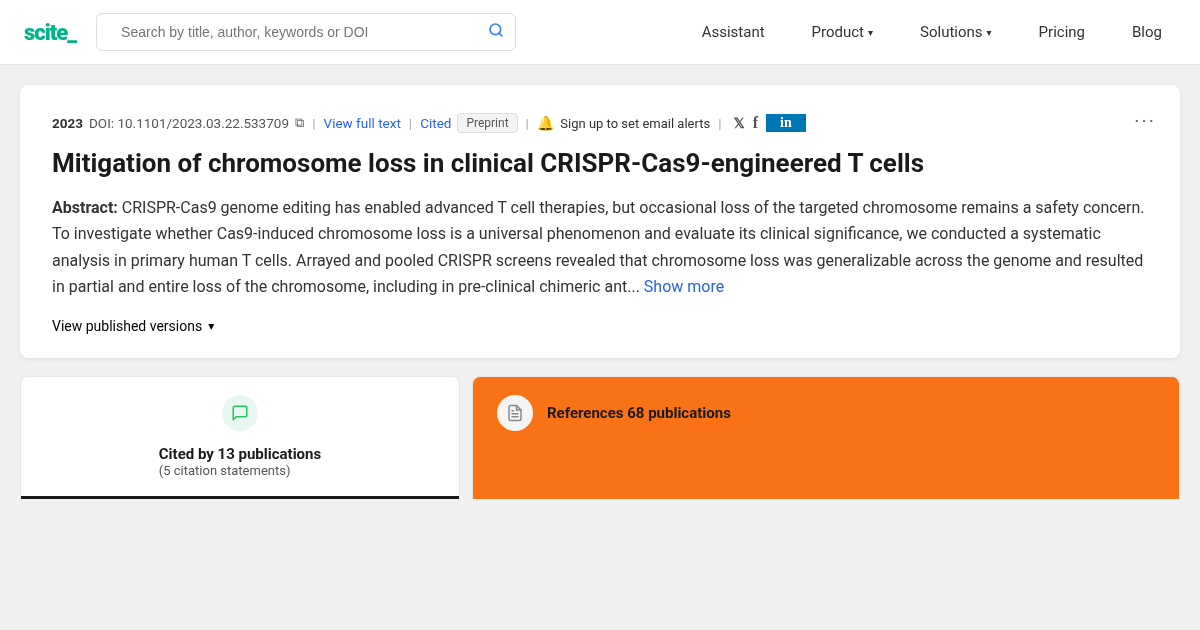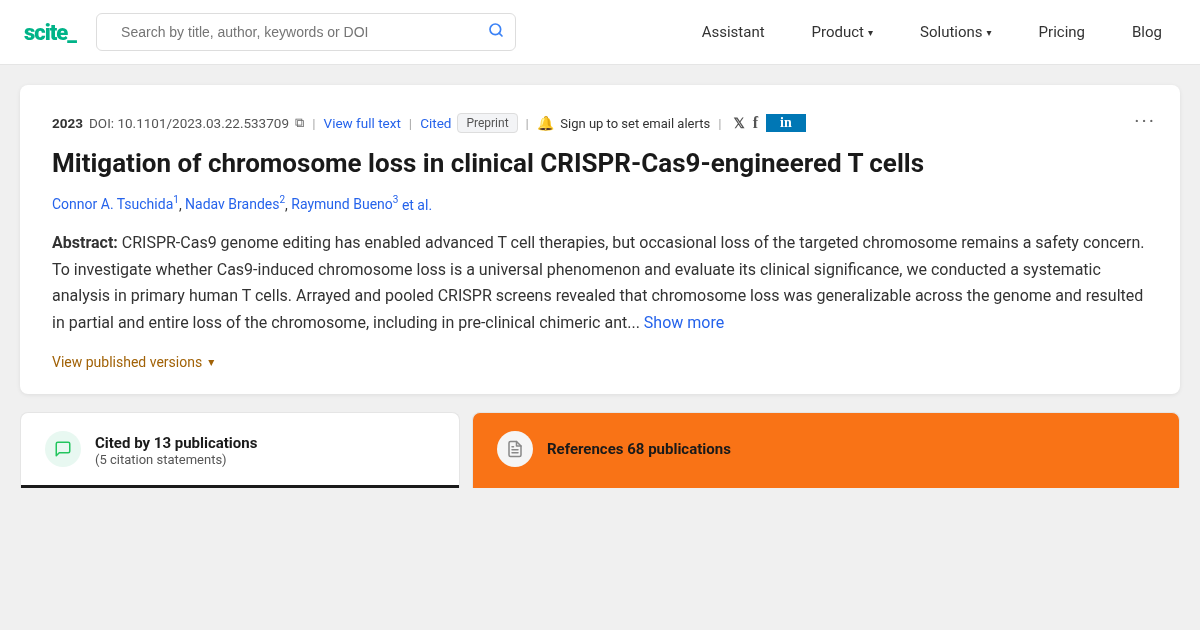--- a/index.html
+++ b/index.html
@@ -154,21 +154,21 @@
       font-size: 14px;
       text-decoration: none;
       cursor: pointer;
       display: block;
       margin-bottom: 10px;
     }
 
     
     .published-versions {
       font-size: 14px;
-      color: #a16207;
+      color: #000000;
       cursor: pointer;
       display: flex;
       align-items: center;
       gap: 6px;
     }
     .pub-chevron { font-size: 12px; }
 
     
     .tabs-section {
       max-width: 1160px;
@@ -178,24 +178,25 @@
     .tab-cited {
       background: #fff;
       border-radius: 8px 8px 0 0;
       padding: 0;
       min-width: 440px;
       border: 1px solid #e5e5e5;
       border-bottom: none;
     }
     .tab-cited-inner {
       display: flex;
-      align-items: flex-end;
+      align-items: center;
       padding: 18px 24px;
       gap: 14px;
       border-bottom: 3px solid #1a1a1a;
+      flex-direction: column;
     }
     .cited-icon {
       width: 36px;
       height: 36px;
       background: #e8f8f1;
       border-radius: 50%;
       display: flex;
       align-items: center;
       justify-content: center;
       font-size: 16px;
@@ -303,26 +304,20 @@
       <span class="meta-separator">|</span>
       <div class="meta-social">
         <span class="social-icon" style="font-weight:700; font-size:14px;">𝕏</span>
         <span class="social-icon" style="font-weight:700; font-size:16px; font-family:serif;">f</span>
         <span class="social-icon" style="font-size:14px; font-weight:700; background:#0077b5; color:#fff; padding:1px 14px; border-radius:0; font-family:Liberation Serif, serif;">in</span>
       </div>
     </div>
 
     <h1 class="paper-title">Mitigation of chromosome loss in clinical CRISPR-Cas9-engineered T cells</h1>
 
-    <div class="authors">
-      <a class="author-link">Connor A. Tsuchida<sup class="author-sup">1</sup></a><span>, </span>
-      <a class="author-link">Nadav Brandes<sup class="author-sup">2</sup></a><span>, </span>
-      <a class="author-link">Raymund Bueno<sup class="author-sup">3</sup></a><span> </span>
-      <a class="author-link">et al.</a>
-    </div>
 
     <div class="abstract">
       <span class="abstract-label">Abstract:</span>
       <span> CRISPR-Cas9 genome editing has enabled advanced T cell therapies, but occasional loss of the targeted chromosome remains a safety concern. To investigate whether Cas9-induced chromosome loss is a universal phenomenon and evaluate its clinical significance, we conducted a systematic analysis in primary human T cells. Arrayed and pooled CRISPR screens revealed that chromosome loss was generalizable across the genome and resulted in partial and entire loss of the chromosome, including in pre-clinical chimeric ant... </span>
       <a class="show-more">Show more</a>
     </div>
 
 
     <div class="published-versions">
       <span>View published versions</span>

